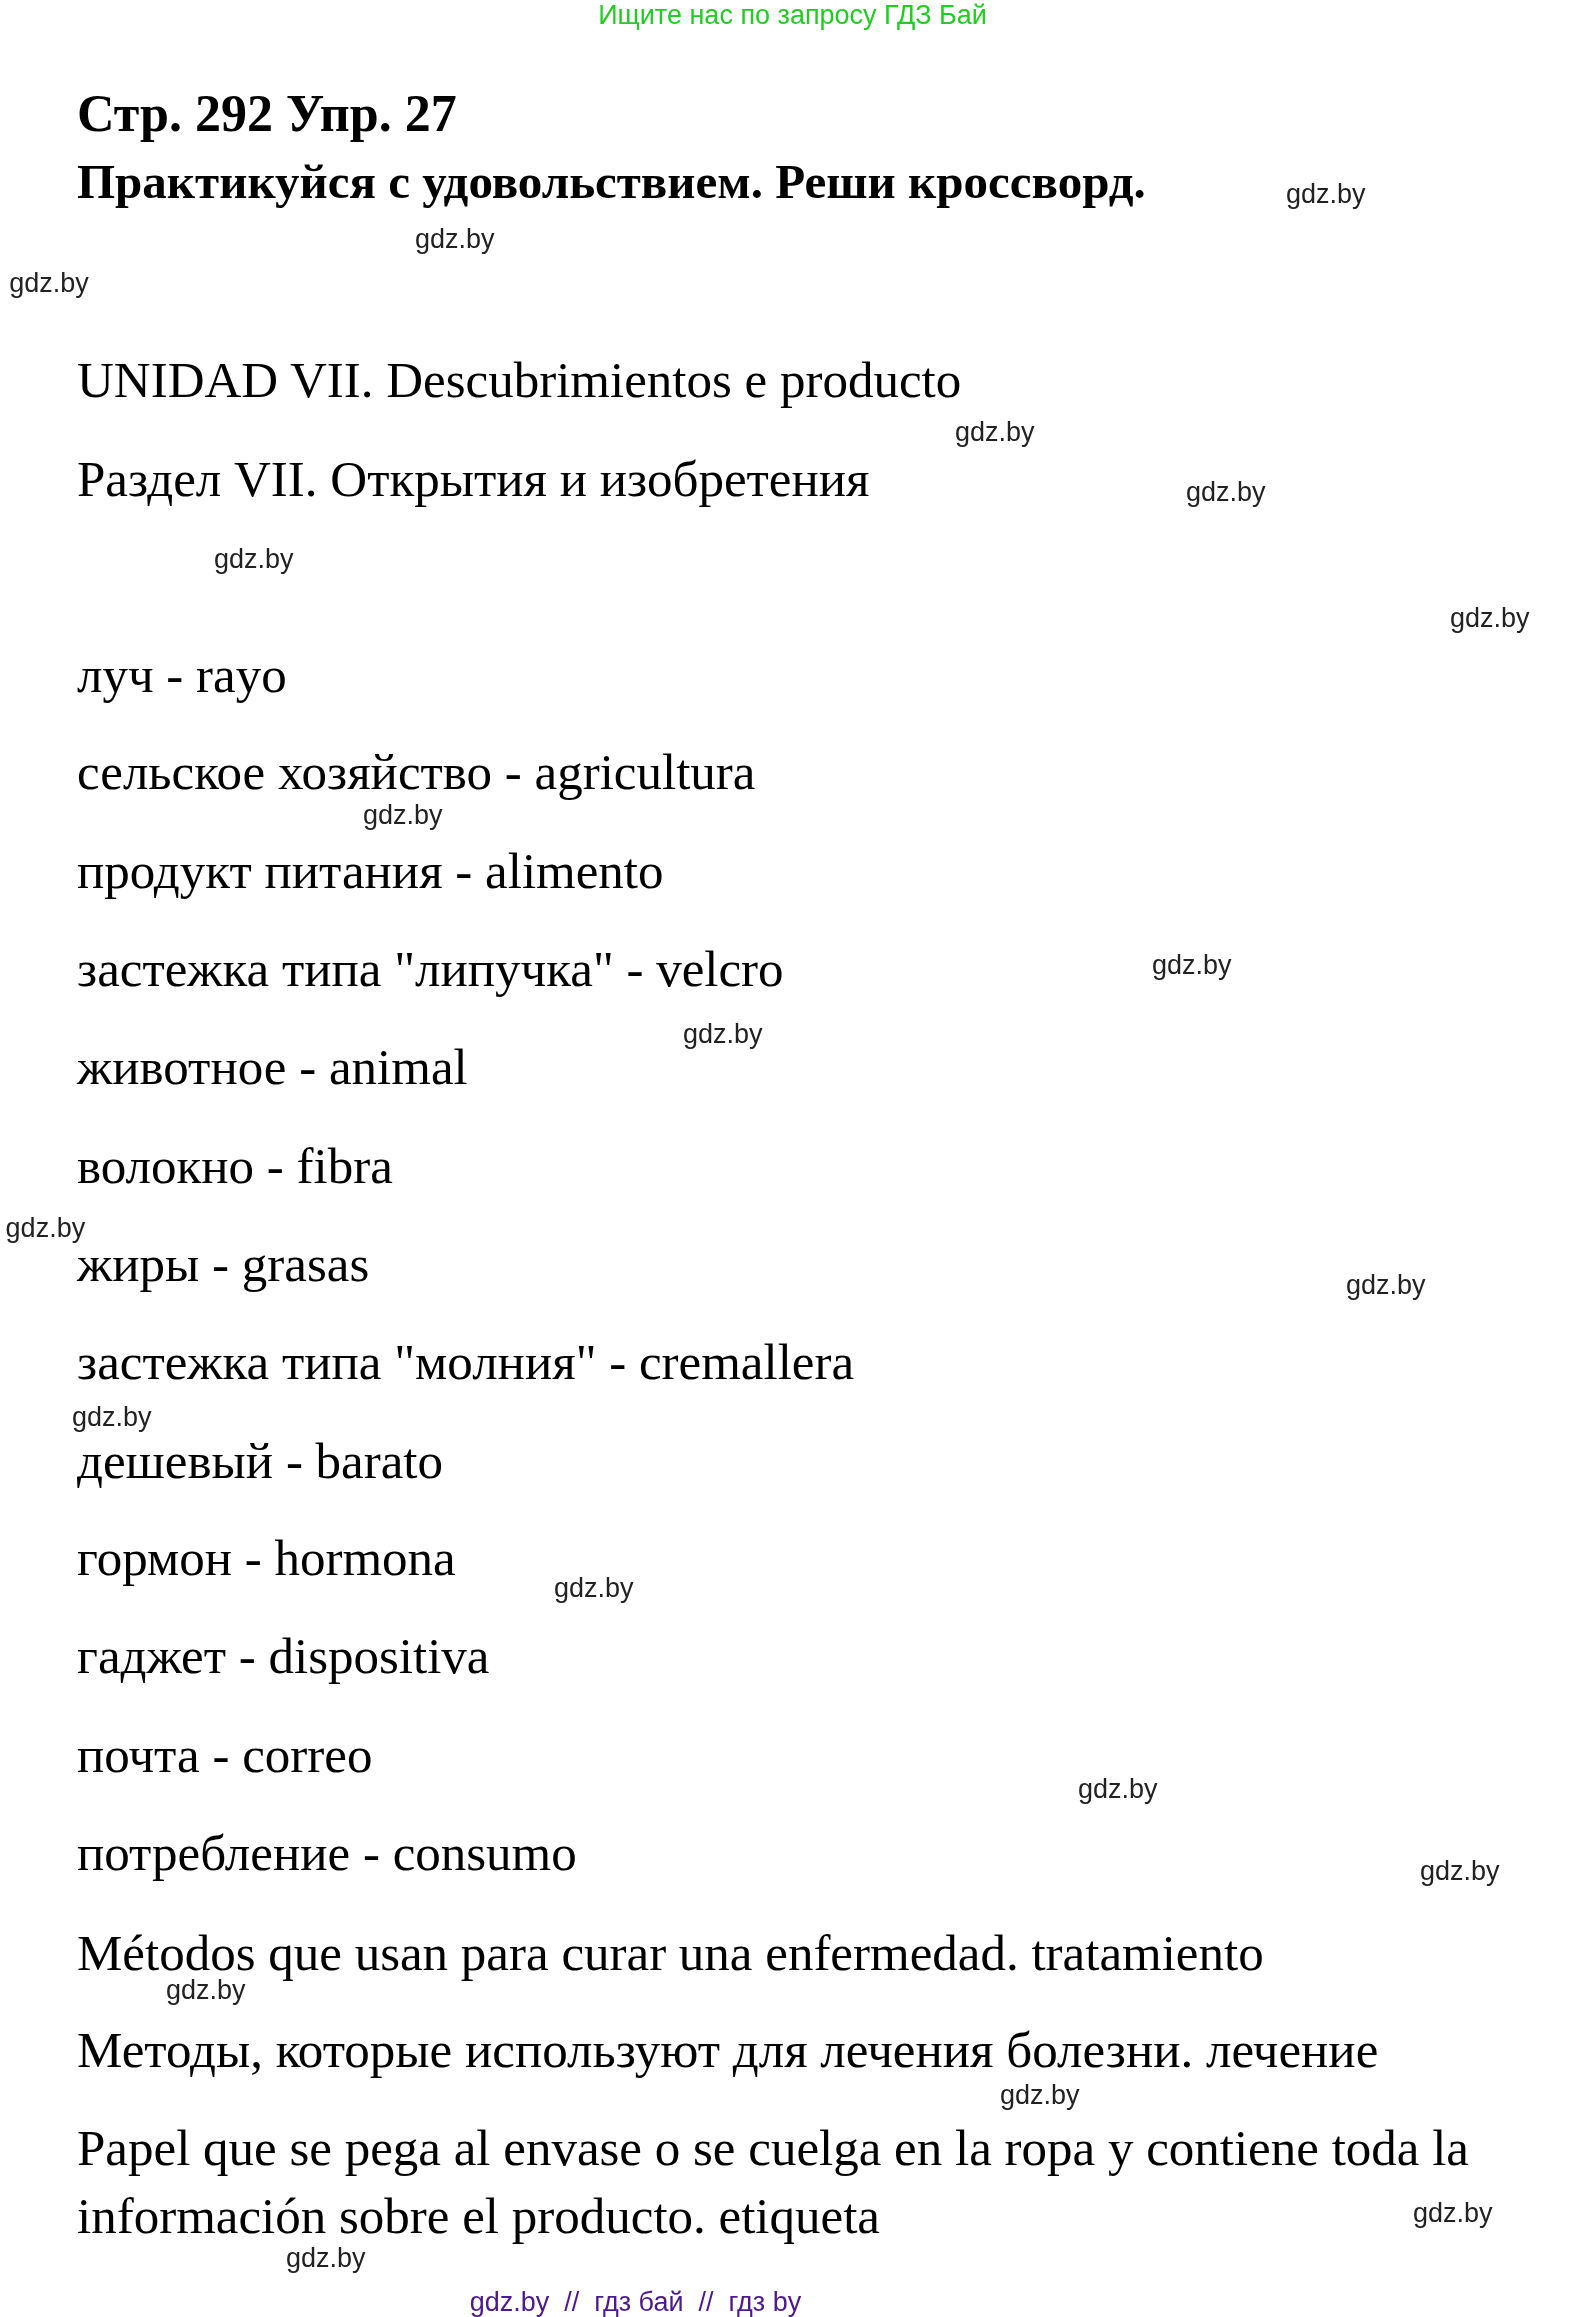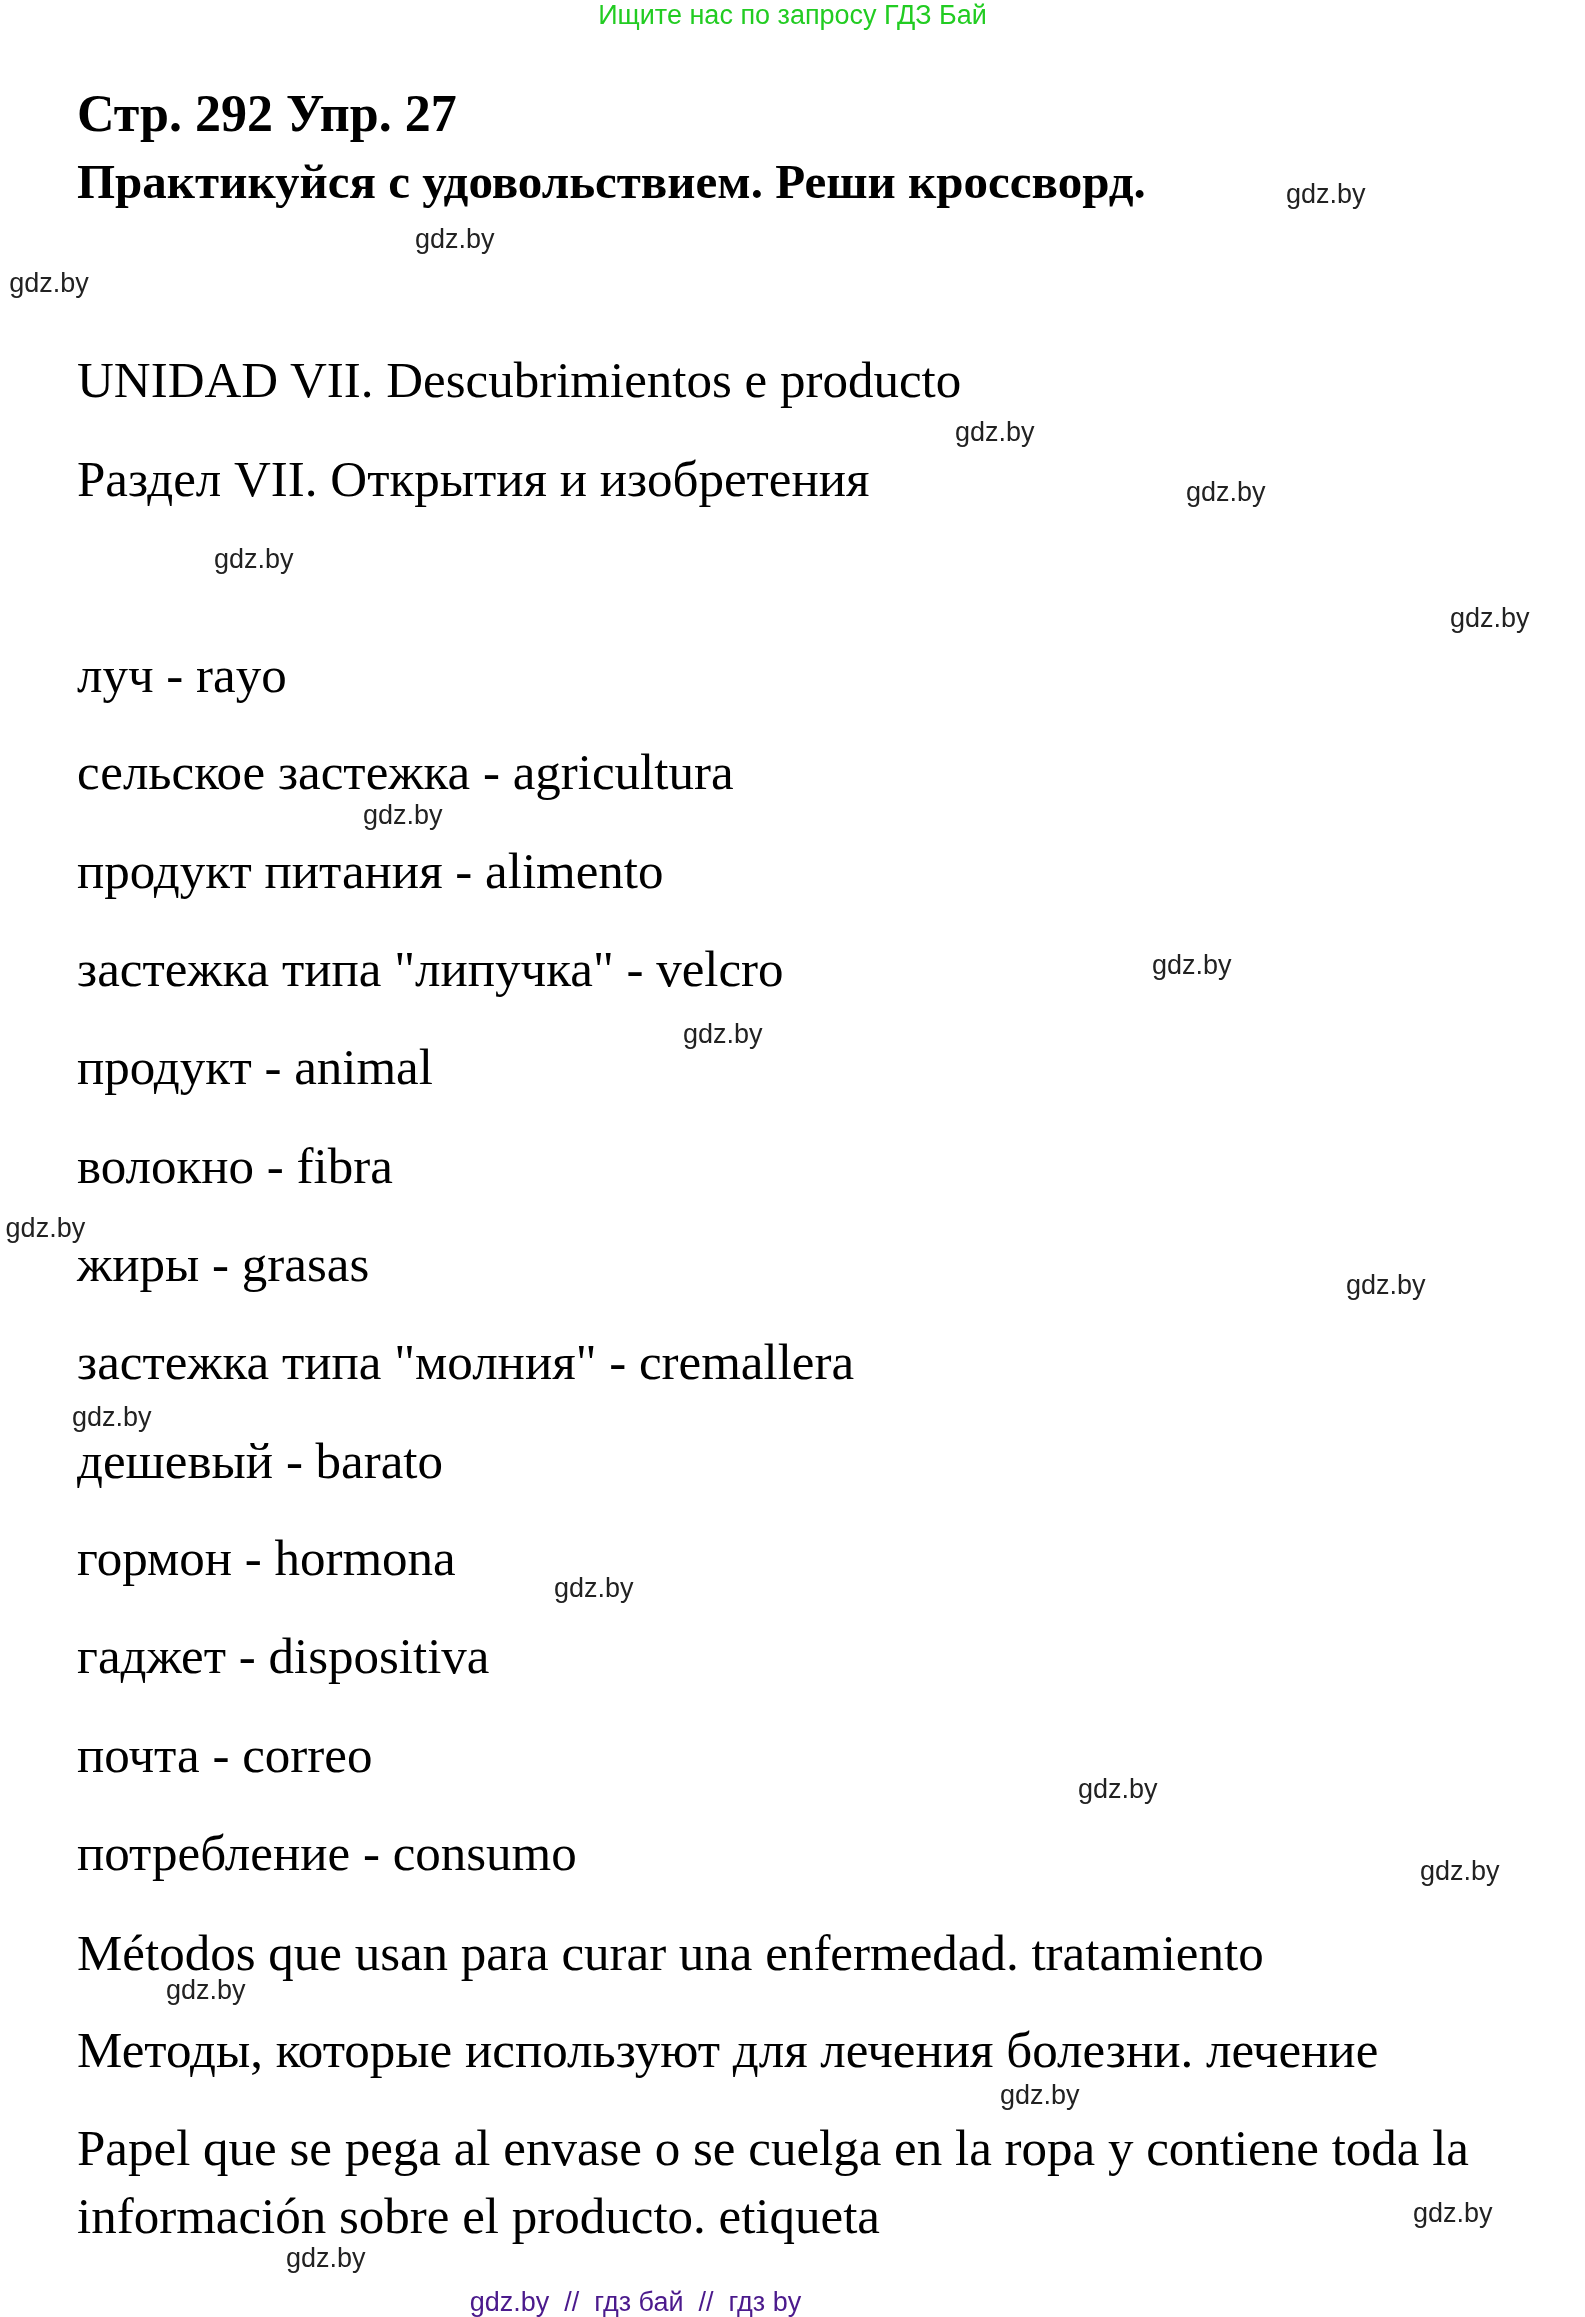--- a/index.html
+++ b/index.html
@@ -22,24 +22,24 @@
 <div class="abs sans banner">Ищите нас по запросу ГДЗ Бай</div>
 
 <div class="abs serif title" style="top:86px;">Стр. 292 Упр. 27</div>
 <div class="abs serif subtitle" style="top:154px;">Практикуйся с удовольствием. Реши кроссворд.</div>
 
 <div class="abs serif heading" style="top:352px;">UNIDAD VII. Descubrimientos e producto</div>
 <div class="abs serif heading" style="top:451px;">Раздел VII. Открытия и изобретения</div>
 
 <div>
   <div class="abs serif line" style="top:647px;">луч - rayo</div>
-  <div class="abs serif line" style="top:744px;">сельское застежка - agricultura</div>
+  <div class="abs serif line" style="top:744px;">сельское хозяйство - agricultura</div>
   <div class="abs serif line" style="top:843px;">продукт питания - alimento</div>
   <div class="abs serif line" style="top:941px;">застежка типа "липучка" - velcro</div>
-  <div class="abs serif line" style="top:1039px;">продукт - animal</div>
+  <div class="abs serif line" style="top:1039px;">животное - animal</div>
   <div class="abs serif line" style="top:1138px;">волокно - fibra</div>
   <div class="abs serif line" style="top:1236px;">жиры - grasas</div>
   <div class="abs serif line" style="top:1334px;">застежка типа "молния" - cremallera</div>
   <div class="abs serif line" style="top:1433px;">дешевый - barato</div>
   <div class="abs serif line" style="top:1530px;">гормон - hormona</div>
   <div class="abs serif line" style="top:1628px;">гаджет - dispositiva</div>
   <div class="abs serif line" style="top:1727px;">почта - correo</div>
   <div class="abs serif line" style="top:1825px;">потребление - consumo</div>
 </div>
 

